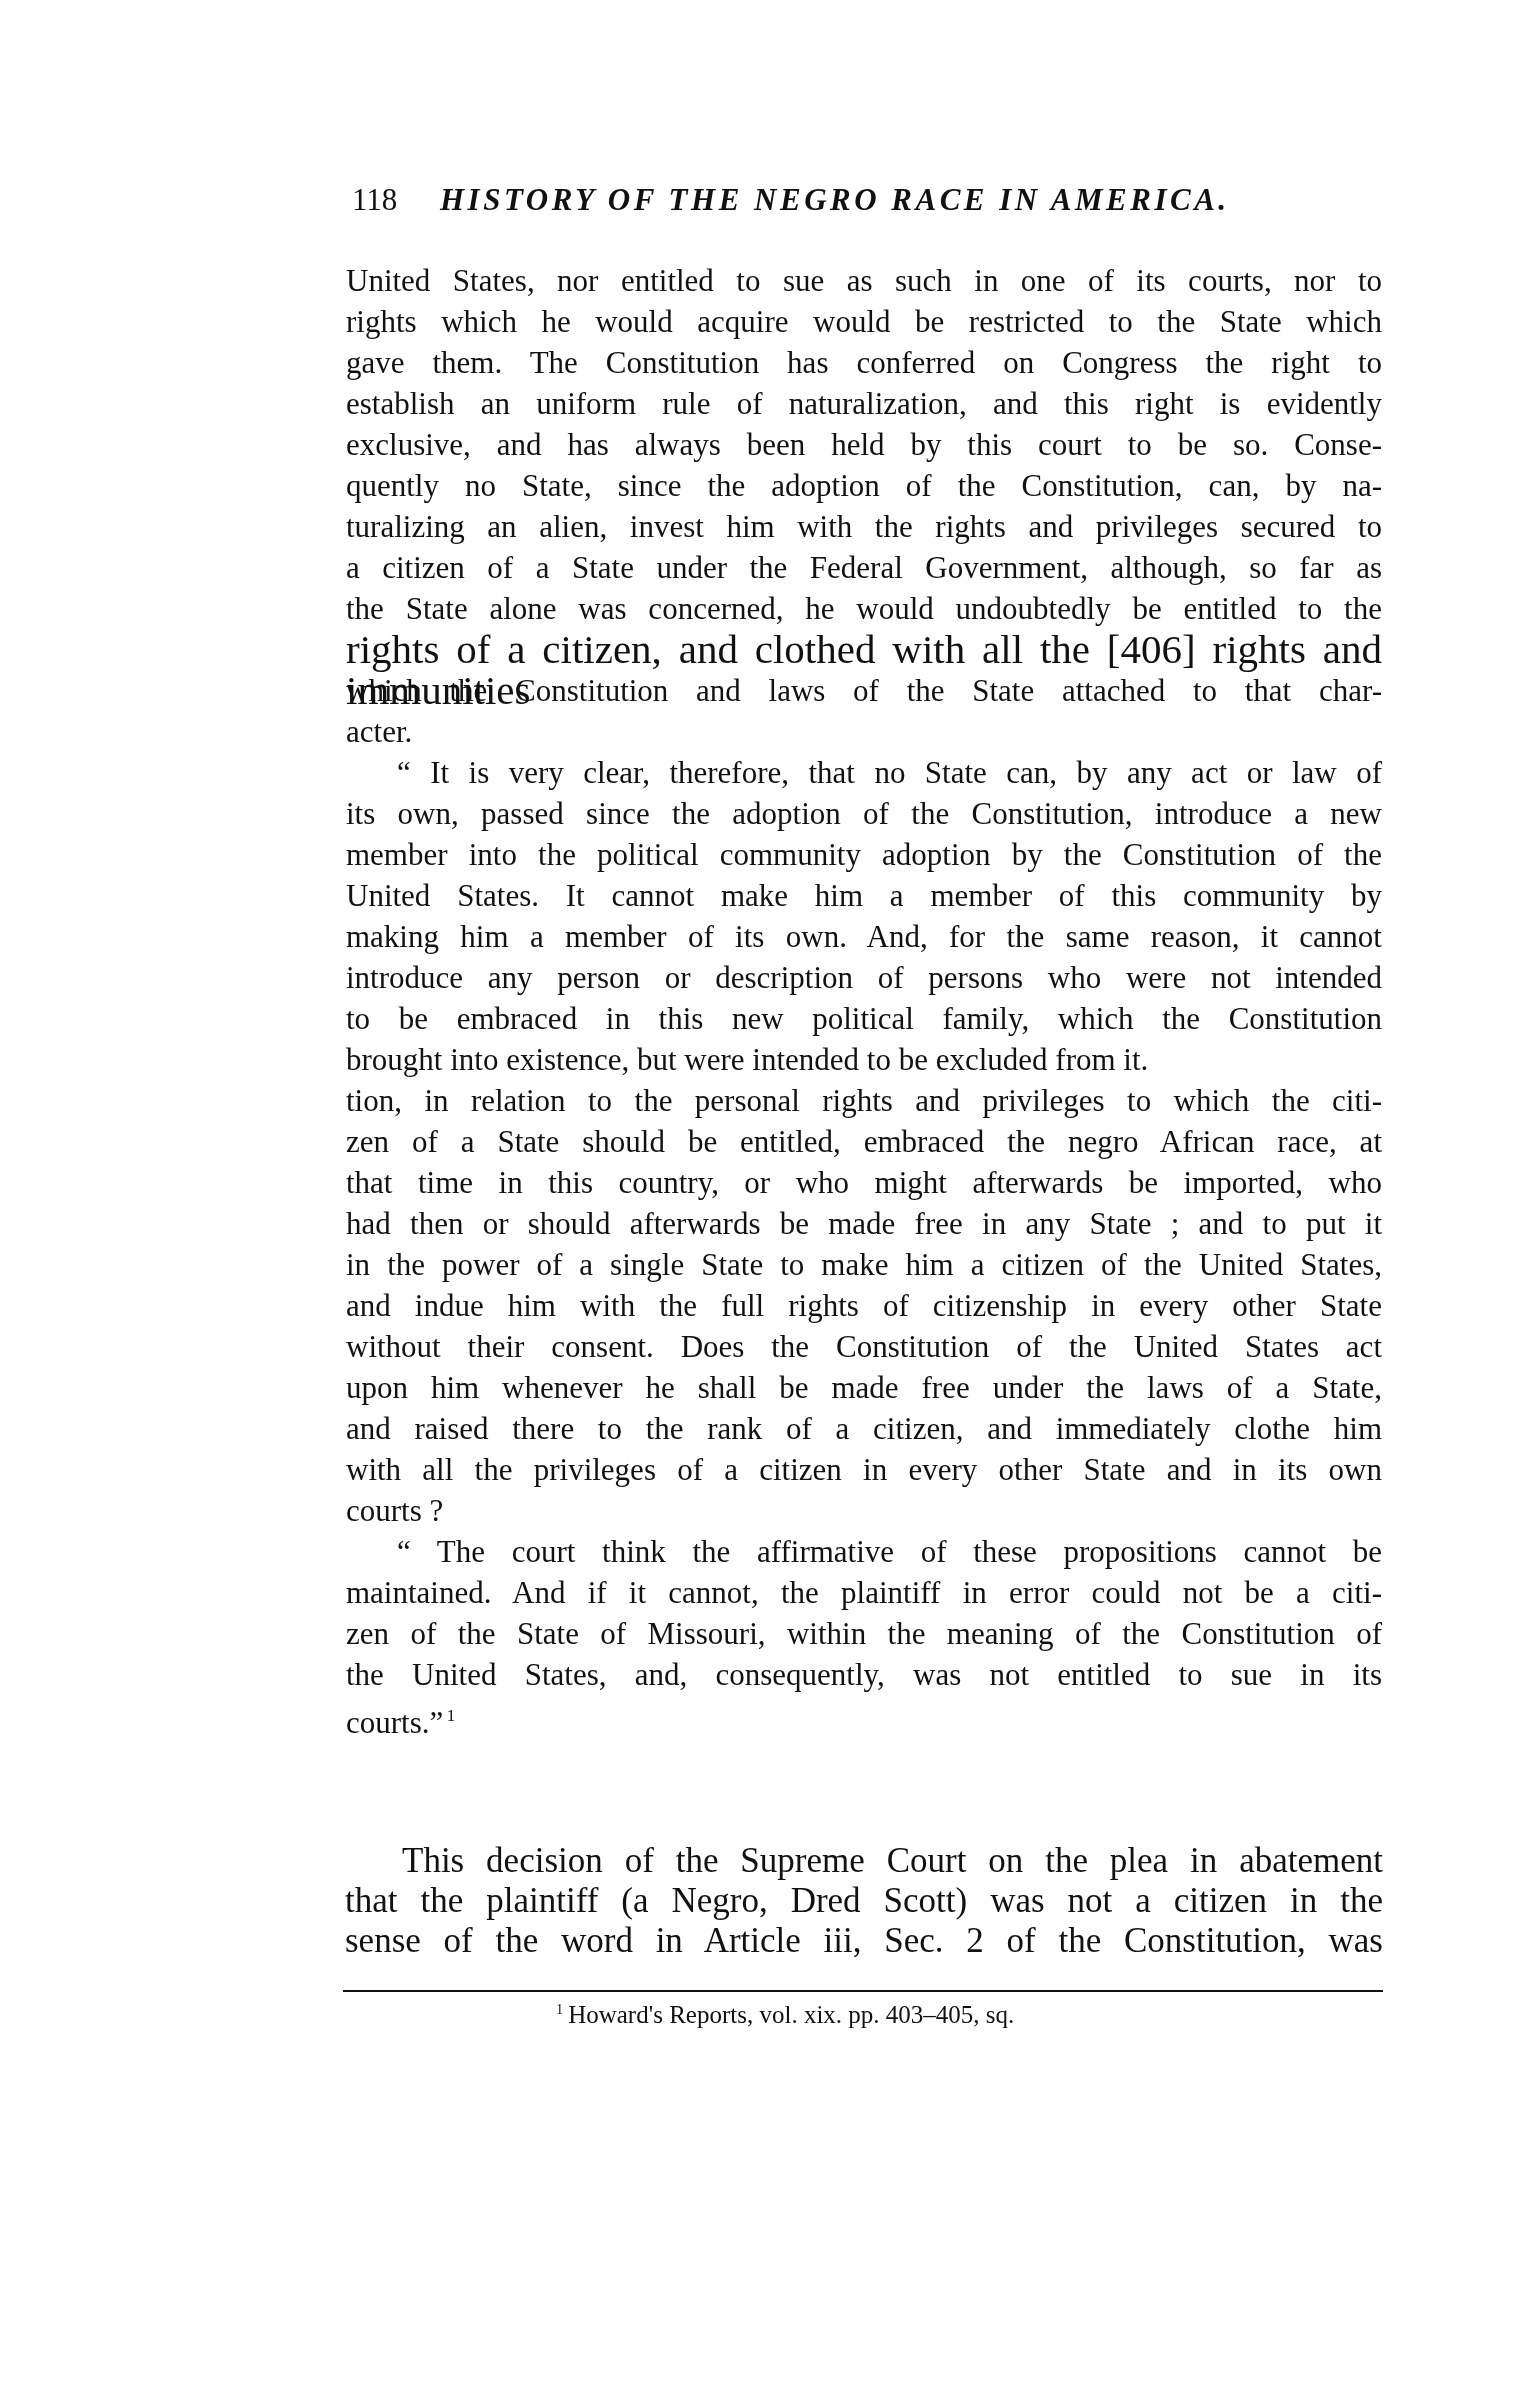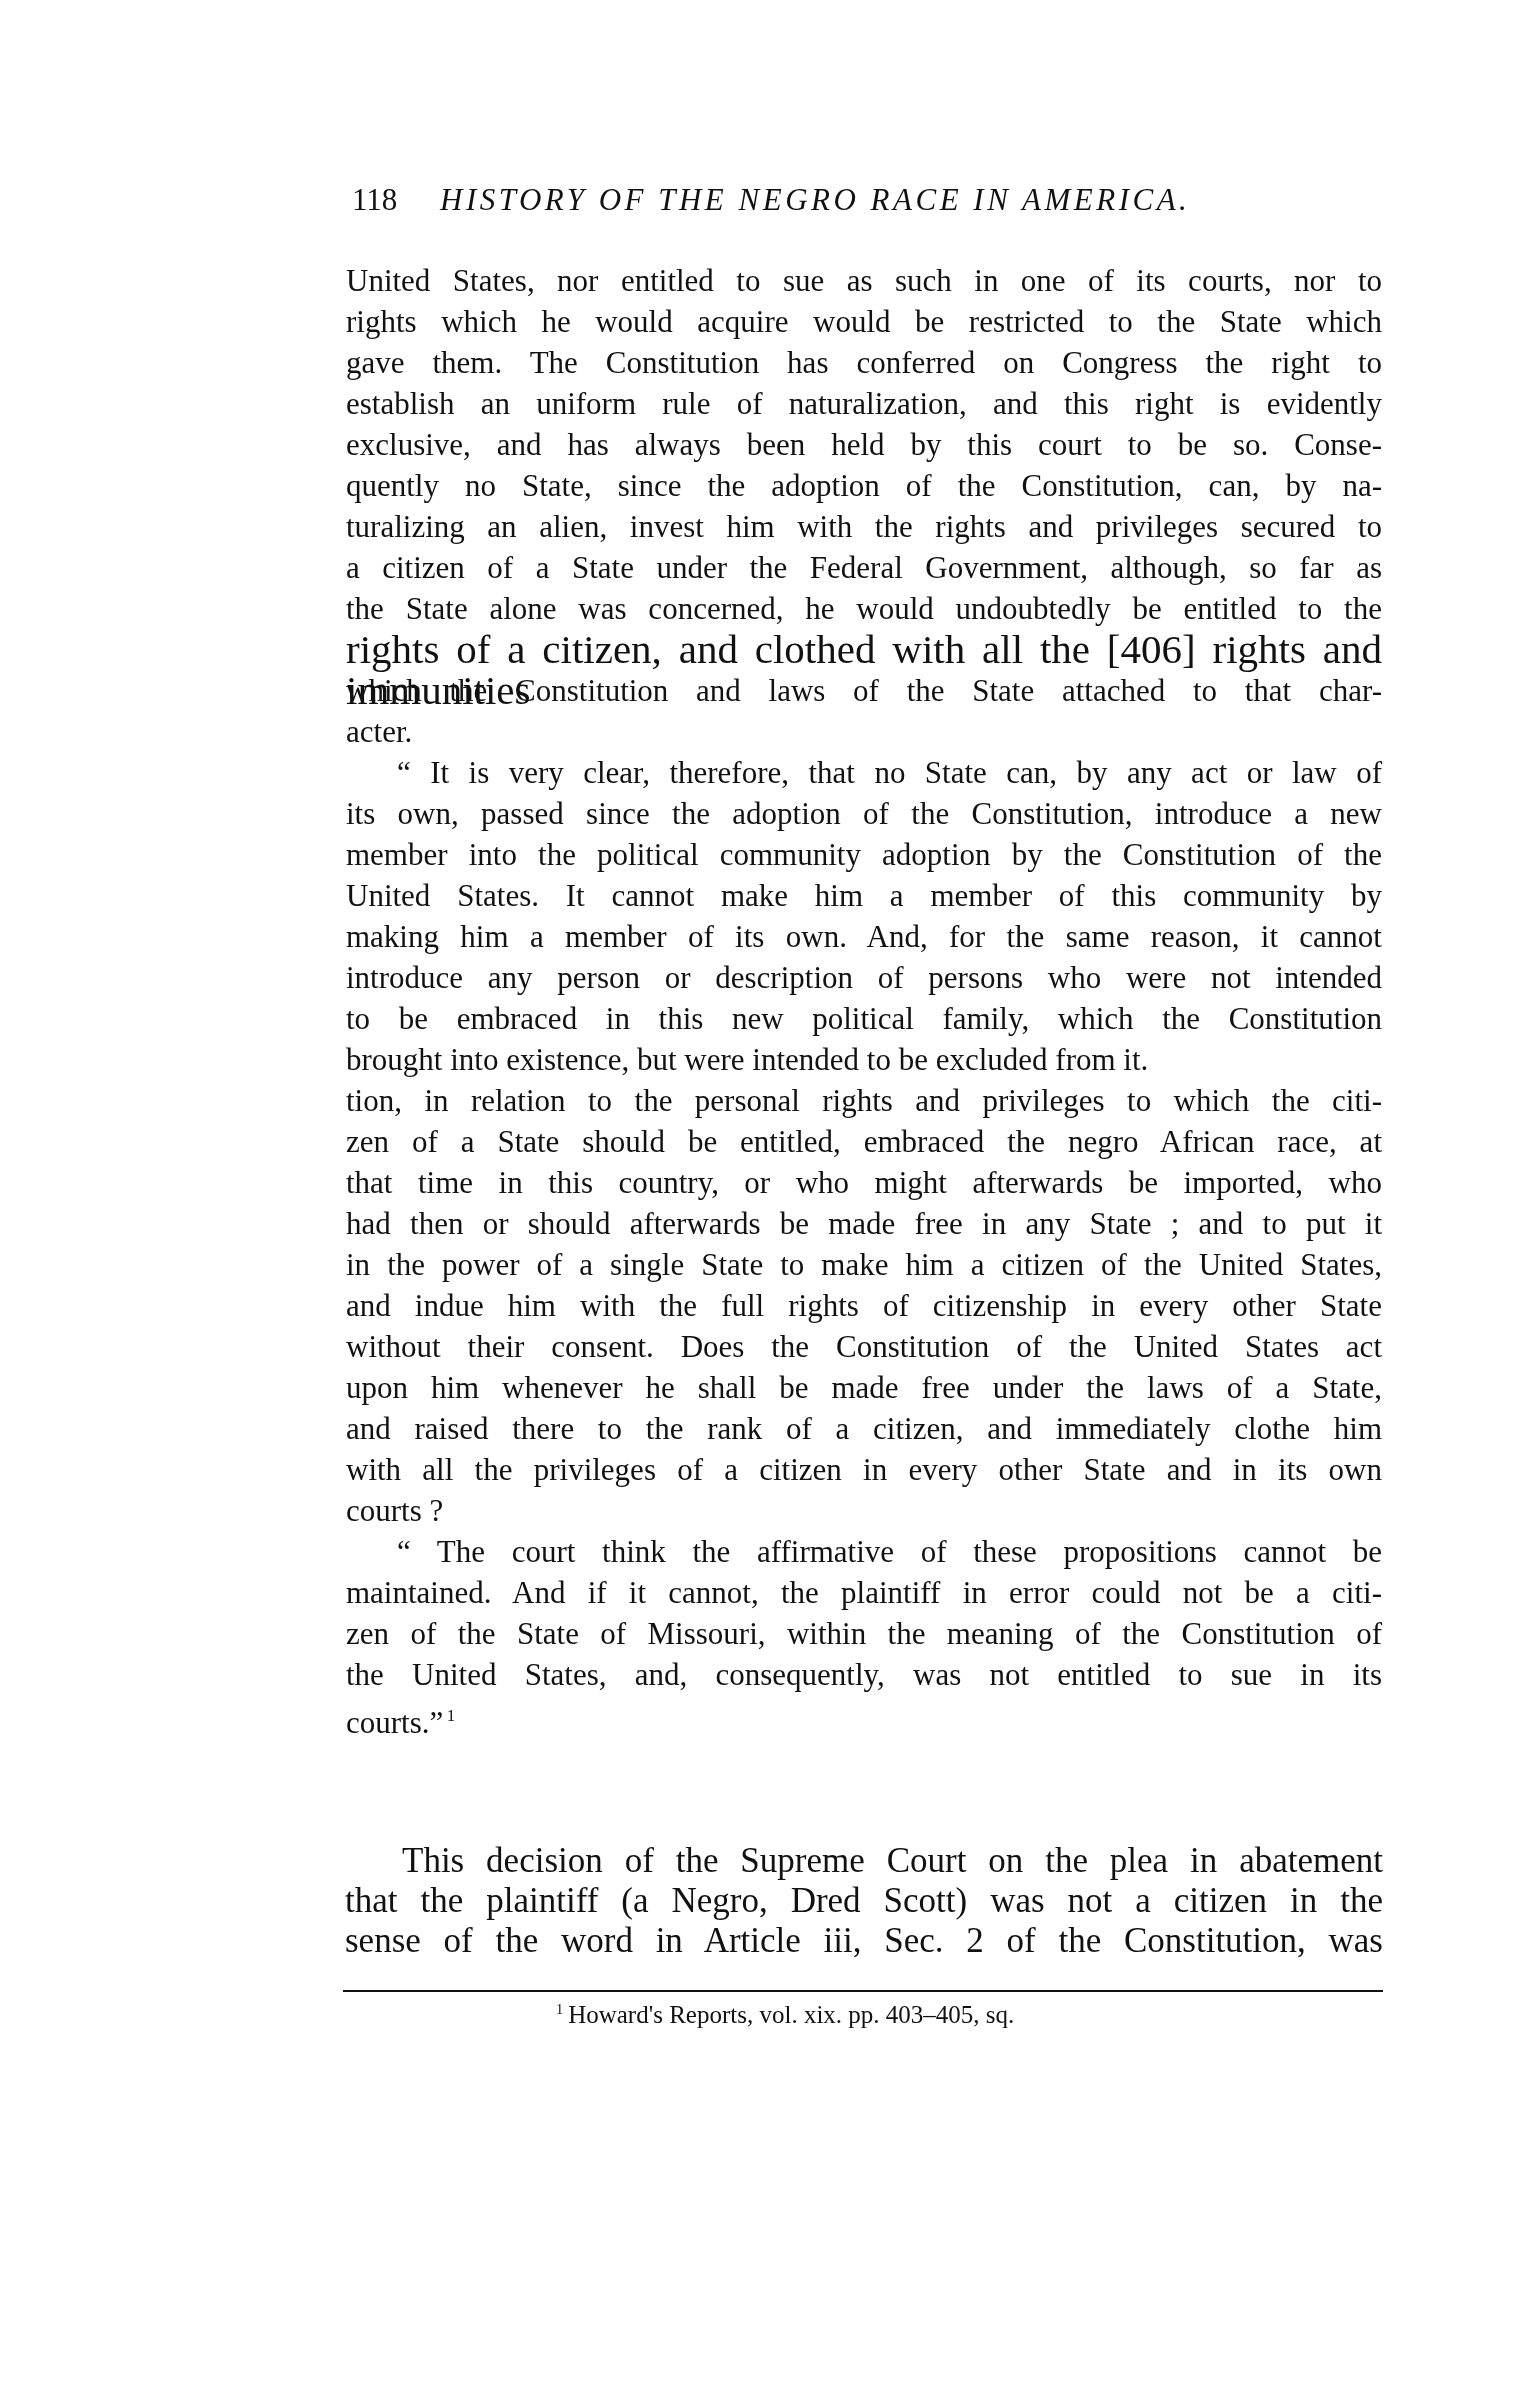--- a/index.html
+++ b/index.html
@@ -1,21 +1,21 @@
 <!DOCTYPE html>
 <html style="font-size:13.5px"><head>
 <meta charset="utf-8">
 <style>
   html, body { margin: 0; padding: 0; background: #ffffff; }
   body { width: 1517px; height: 2401px; position: relative; overflow: hidden;
          font-family: "Liberation Serif", "DejaVu Serif", serif; color: #111111; }
   .running-head { position: absolute; left: 352px; top: 180px; width: 986px; height: 40px;
                   font-size: 31px; line-height: 40px; white-space: nowrap; }
   .running-head .pageno { display: inline-block; width: 88px; }
-  .running-head .title { font-style: italic; letter-spacing: 3.5px; }
+  .running-head .title { font-style: italic; letter-spacing: 3.5px; font-weight: bold; }
   .body-text { position: absolute; left: 346px; top: 260px; width: 1036px; }
   .final-para { position: absolute; left: 345px; top: 1841px; width: 1038px; }
   .fn-rule { position: absolute; left: 343px; top: 1990px; width: 1040px; height: 0;
              border-top: 2.1px solid #111; }
   .footnote { position: absolute; left: 556px; top: 1994px; width: 640px; font-size: 25px;
               line-height: 30px; white-space: nowrap; }
   .footnote sup { font-size: 14.3px; vertical-align: 9.3px; margin-right: 5px; }
   sup.ref { font-size: 17px; vertical-align: 11.8px; margin-left: 3.4px; }
   .jline { display: block; width: 100%; text-align: justify; text-align-last: justify; }
   .jline.last { text-align-last: left; }

